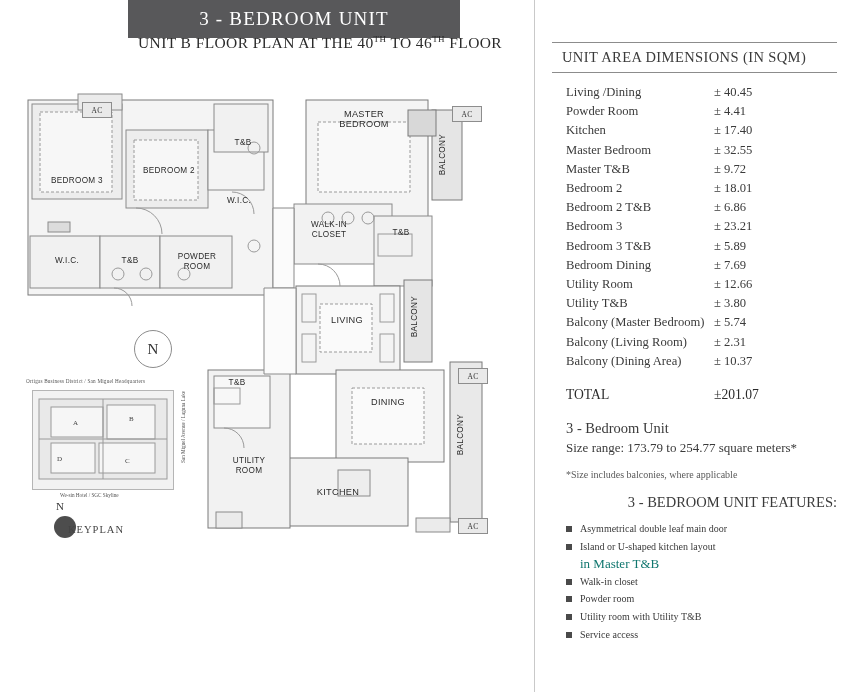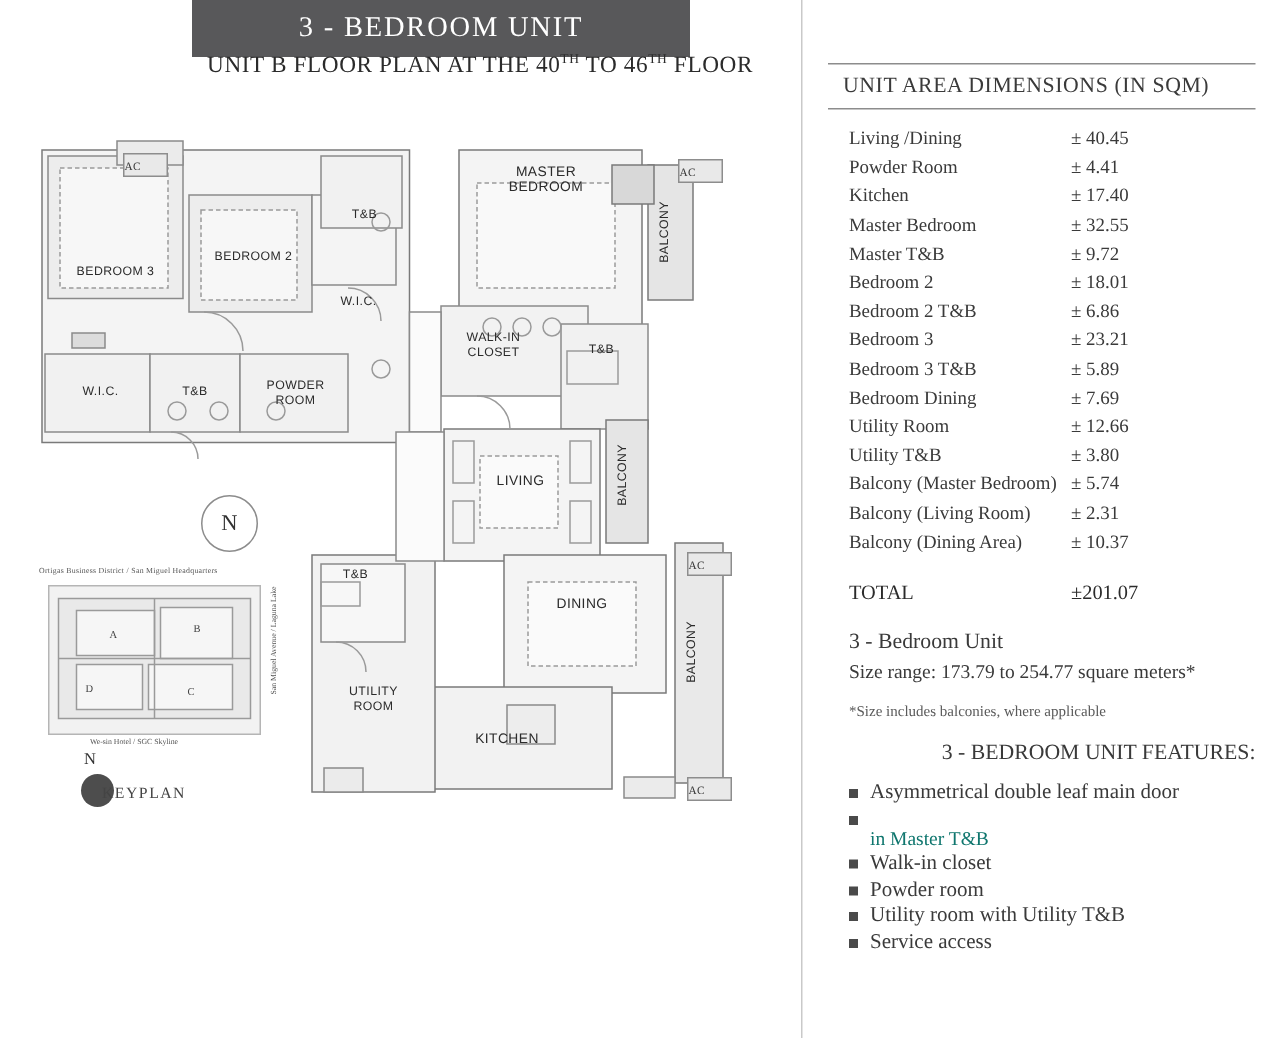--- a/index.html
+++ b/index.html
@@ -59,21 +59,21 @@
     padding-left:14px;font-size:13px;color:#3a3a3a;margin-top:3px;
   }
   .size-note{
     padding-left:14px;font-size:10px;color:#5a5a5a;margin-top:13px;
   }
   .features-head{
     padding-left:14px;font-size:14.5px;color:#3a3a3a;margin-top:14px;text-align:right;
   }
   .feat-list{margin:9px 0 0 0;padding:0;list-style:none;}
   .feat-item{
-    display:flex;font-size:14px;line-height:17.6px;color:#3a3a3a;
+    display:flex;font-size:10px;line-height:17.6px;color:#3a3a3a;
     padding-left:14px;
     text-align:right;
   }
   .feat-bullet{
     width:6px;height:6px;background:#4a4a4a;margin:6px 8px 0 0;flex:0 0 auto;
   }
   .feat-cont{padding-left:28px;font-size:13px;line-height:17.6px;color:#0f766e;}
   
   .plan{
     position:absolute;left:18px;top:88px;width:500px;height:460px;
@@ -112,21 +112,21 @@
     position:absolute;left:36px;top:122px;font-size:11px;color:#333;
   }
   .compass{
     position:absolute;left:134px;top:330px;width:36px;height:36px;
     border:1px solid #8c8c8c;border-radius:50%;
     display:flex;align-items:center;justify-content:center;
     font-size:15px;color:#333;background:#fff;
   }
   .ac-tag{
     position:absolute;background:#e9e9e9;border:1px solid #8d8d8d;
-    font-size:7.5px;color:#333;display:flex;align-items:center;
+    font-size:7.5px;color:#333;display:flex;align-items:center;justify-content:center;
     letter-spacing:.3px;
   }
   .room-label{
     position:absolute;font-size:8.2px;color:#2b2b2b;letter-spacing:.3px;
     text-align:center;line-height:9.5px;font-family:"Liberation Sans", sans-serif;
   }
   .room-label.big{font-size:9.2px;}
   .vert{
     writing-mode:vertical-rl;transform:rotate(180deg);
   }
@@ -367,20 +367,21 @@
 
   <div class="features-head">3 - BEDROOM UNIT FEATURES:</div>
 
   <ul class="feat-list">
     <li class="feat-item">
         <span class="feat-bullet"></span>
         <span>Asymmetrical double leaf main door</span>
       </li>
     <li class="feat-item">
         <span class="feat-bullet"></span>
+        <span>Island or U-shaped kitchen layout</span>
       </li>
     <li class="feat-cont">in Master T&amp;B</li>
     <li class="feat-item">
         <span class="feat-bullet"></span>
         <span>Walk-in closet</span>
       </li>
     <li class="feat-item">
         <span class="feat-bullet"></span>
         <span>Powder room</span>
       </li>

